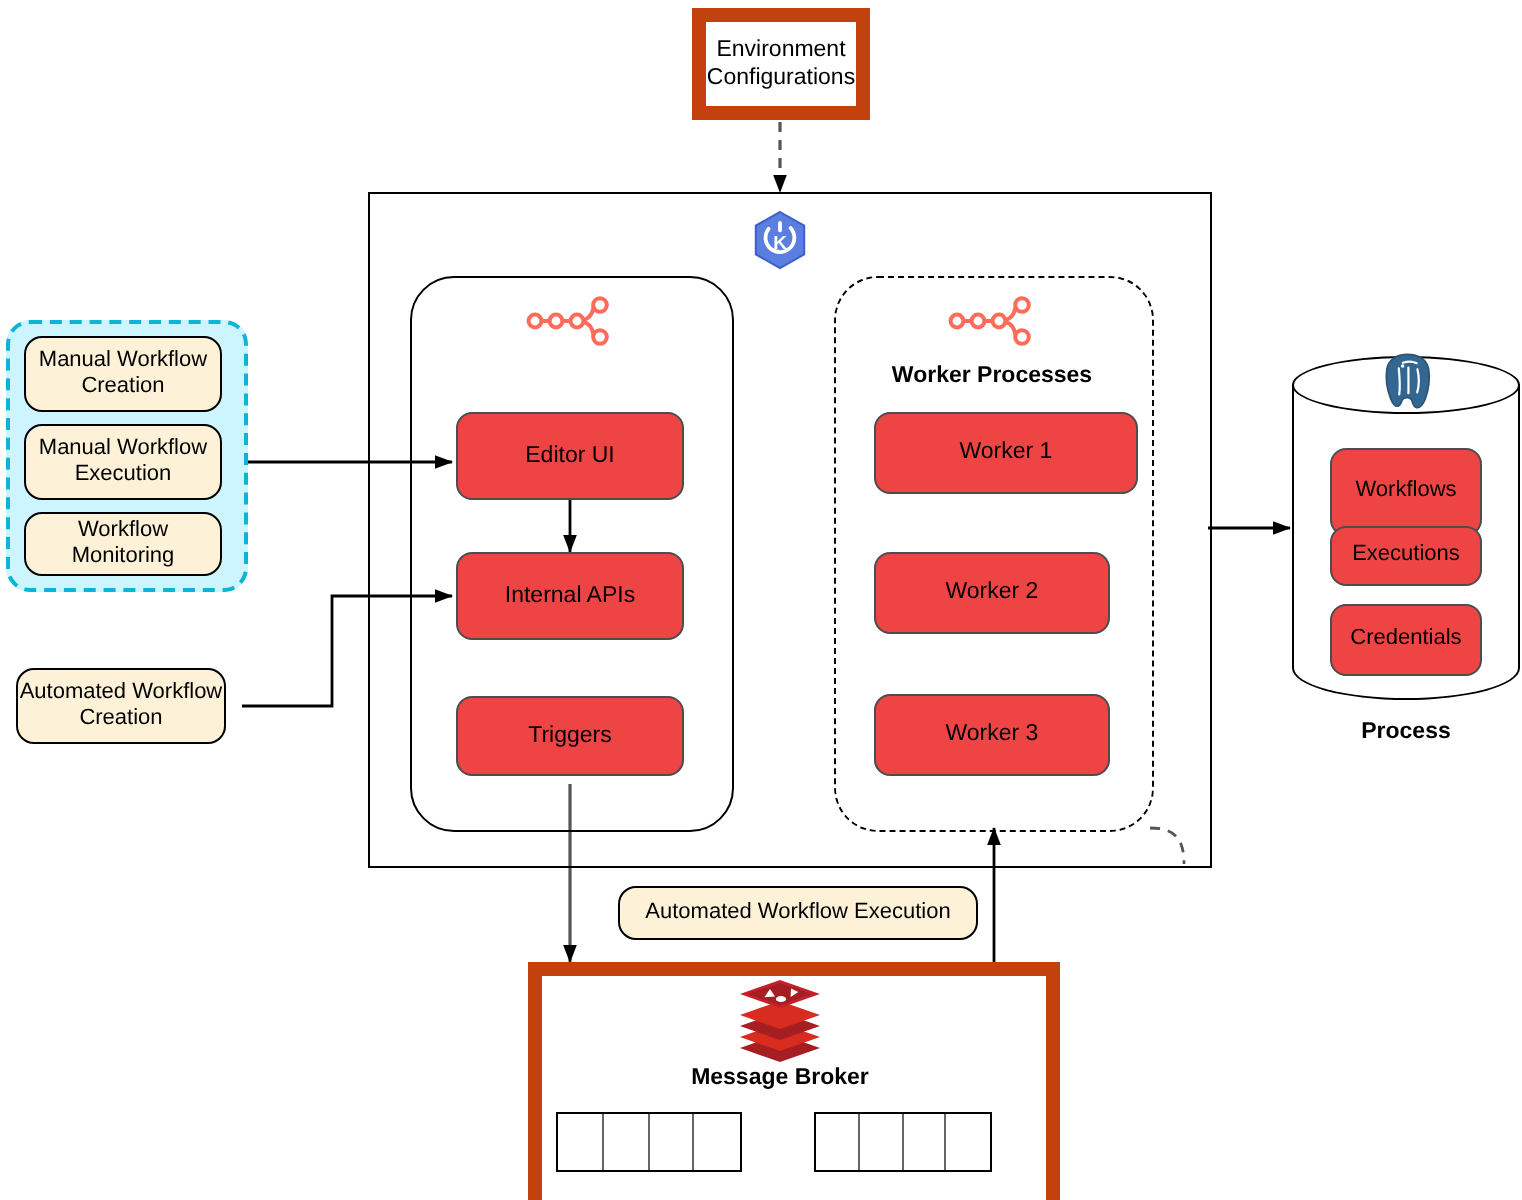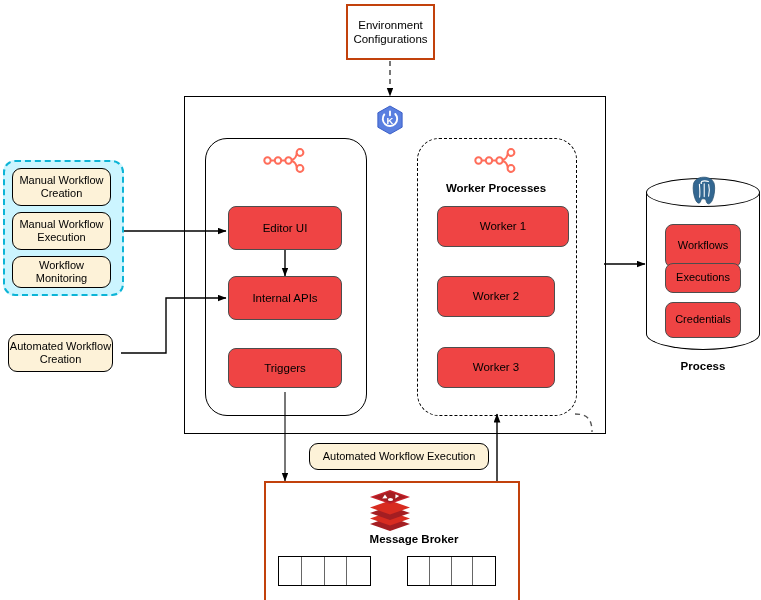--- a/index.html
+++ b/index.html
@@ -29,21 +29,21 @@
     align-items: center;
     justify-content: center;
     text-align: center;
     line-height: 1.22;
   }
   .txt { pointer-events: none; }
 
   
   .rect {
     background: #ffffff;
-    border: 2px solid #c2410c;
+    border: 7px solid #c2410c;
   }
   
   .rbox {
     background: #ef4444;
     border: 1px solid #4d4d4d;
     border-radius: 8px;
   }
   
   .cream {
     background: #fdf2d8;
@@ -280,21 +280,21 @@
         <path d="M22,13.5 L42,20.5 L22,27.5 L2,20.5 Z" fill="#d82c20"></path>
         <path d="M22,3 L42,10 L22,17 L2,10 Z" fill="#c6202a"></path>
         <path d="M22,4.5 L38,10 L22,15.5 L6,10 Z" fill="#a41e22"></path>
         <polygon points="17,7.5 19.5,11.2 14.2,11.6" fill="#ffffff"></polygon>
         <polygon points="27.5,7.2 31.2,9 27.3,11.5" fill="#ffffff"></polygon>
         <ellipse cx="22.5" cy="12.5" rx="2.6" ry="1.5" fill="#ffffff"></ellipse>
       </g>
     </svg>
   </div>
 
-  <div class="node" style="left:264px;top:531px;width:252px;height:16px;margin-left:24px;">
+  <div class="node" style="left:264px;top:531px;width:252px;height:16px;">
     <span class="bold-title">Message Broker</span>
   </div>
 
   <div class="queue" style="left:278px;top:556px;width:93px;height:30px;">
     <div class="cell" style="width:25%"></div>
     <div class="cell" style="width:25%"></div>
     <div class="cell" style="width:25%"></div>
     <div class="cell" style="width:25%"></div>
   </div>
 

